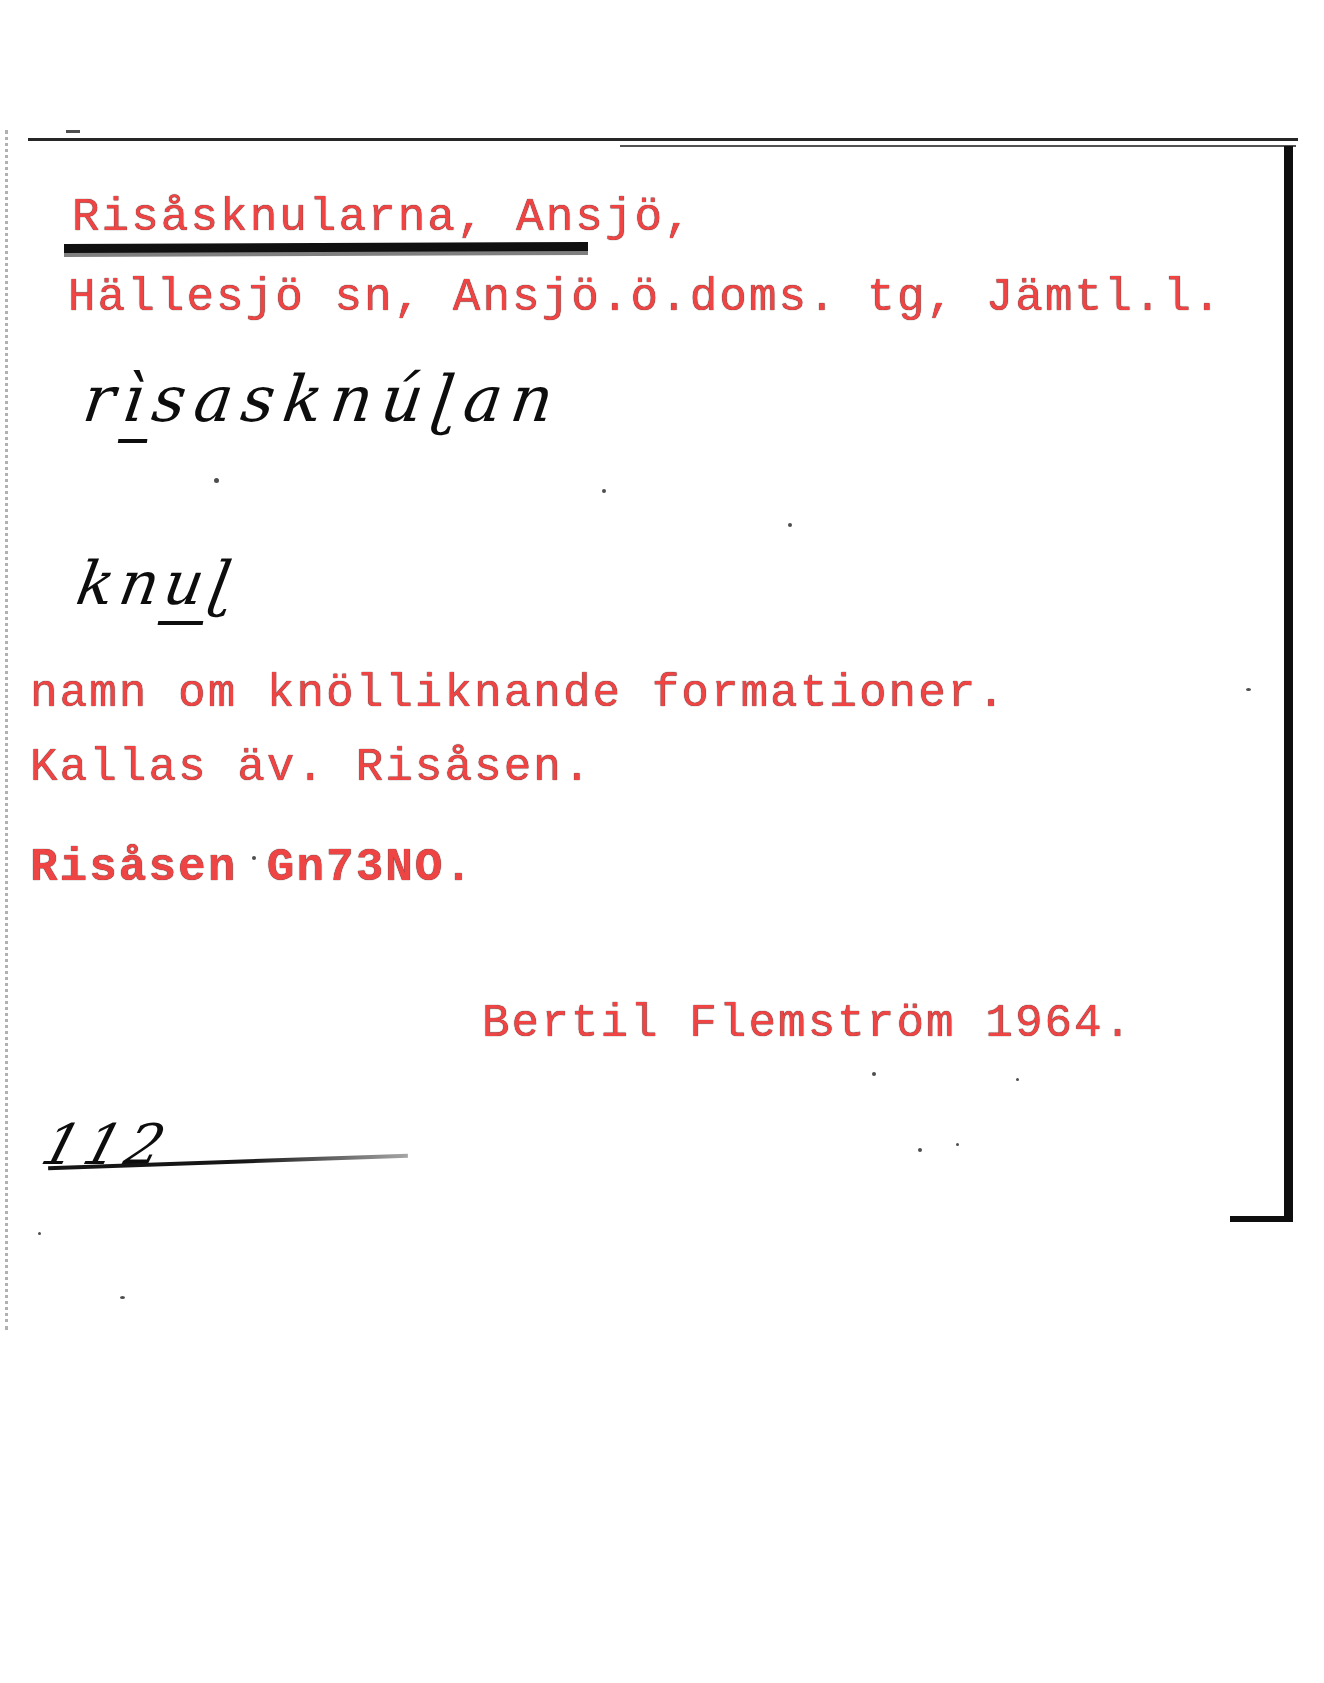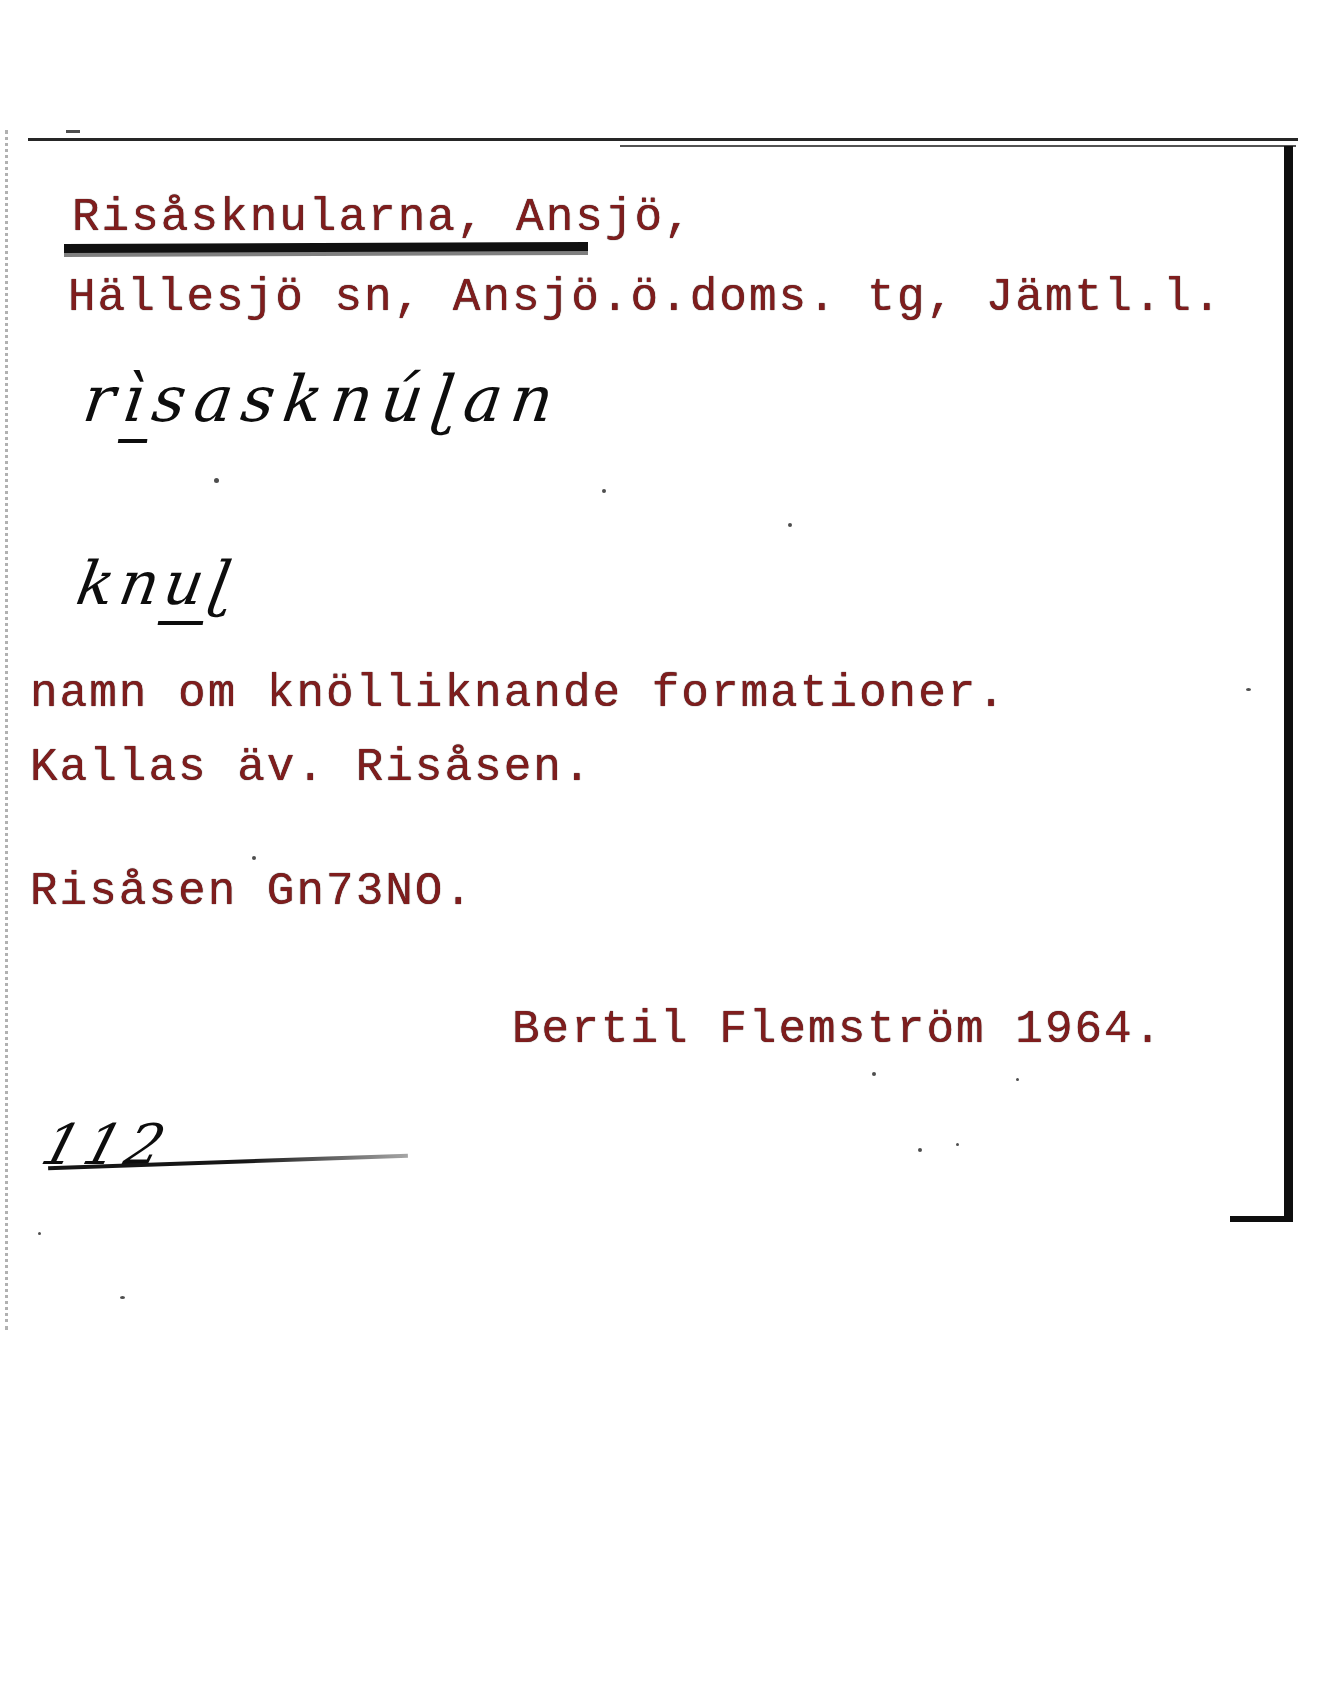--- a/index.html
+++ b/index.html
@@ -51,21 +51,21 @@
     border-left: 3px dotted #555;
     opacity: .45;
   }
 
   
   .typed {
     position: absolute;
     font-family: "Liberation Mono", "DejaVu Sans Mono", monospace;
     font-size: 46px;
     letter-spacing: 2px;
-    color: #7f1d1d;
+    color: #ef4444;
     text-shadow: 0 0 1px #000;
     white-space: pre;
   }
 
   
   .headword-underline {
     position: absolute;
     left: 64px; top: 243px;
     width: 524px; height: 9px;
     background: #101010;
@@ -137,23 +137,23 @@
 
   <div class="hand hand-phonetic"><span>r</span><span class="under-ink">ì</span><span>sasknúɭan</span></div>
 
   <div class="hand hand-word"><span>kn</span><span class="under-ink">u</span><span>ɭ</span></div>
 
 
   <div class="typed" style="left:30px; top:742px;">Kallas äv. Risåsen.</div>
 
   <div class="typed" style="left:30px; top:668px;">namn om knölliknande formationer.</div>
 
-  <div class="typed" style="left:30px; top:866px;">Risåsen Gn73NO.</div>
+  <div class="typed" style="left:30px; top:842px;font-weight:bold;">Risåsen Gn73NO.</div>
 
-  <div class="typed" style="left:512px; top:998px;margin-top:6px;">Bertil Flemström 1964.</div>
+  <div class="typed" style="left:482px; top:998px;">Bertil Flemström 1964.</div>
 
   <div class="hand hand-number">112</div>
   <div class="number-strike"></div>
 
   <div class="speck" style="left:214px; top:478px; width:5px; height:5px;"></div>
   <div class="speck" style="left:602px; top:489px; width:4px; height:4px;"></div>
   <div class="speck" style="left:788px; top:523px; width:4px; height:4px;"></div>
   <div class="speck" style="left:1246px; top:688px; width:5px; height:3px;"></div>
   <div class="speck" style="left:252px; top:856px; width:4px; height:4px;"></div>
   <div class="speck" style="left:872px; top:1072px; width:4px; height:4px;"></div>

